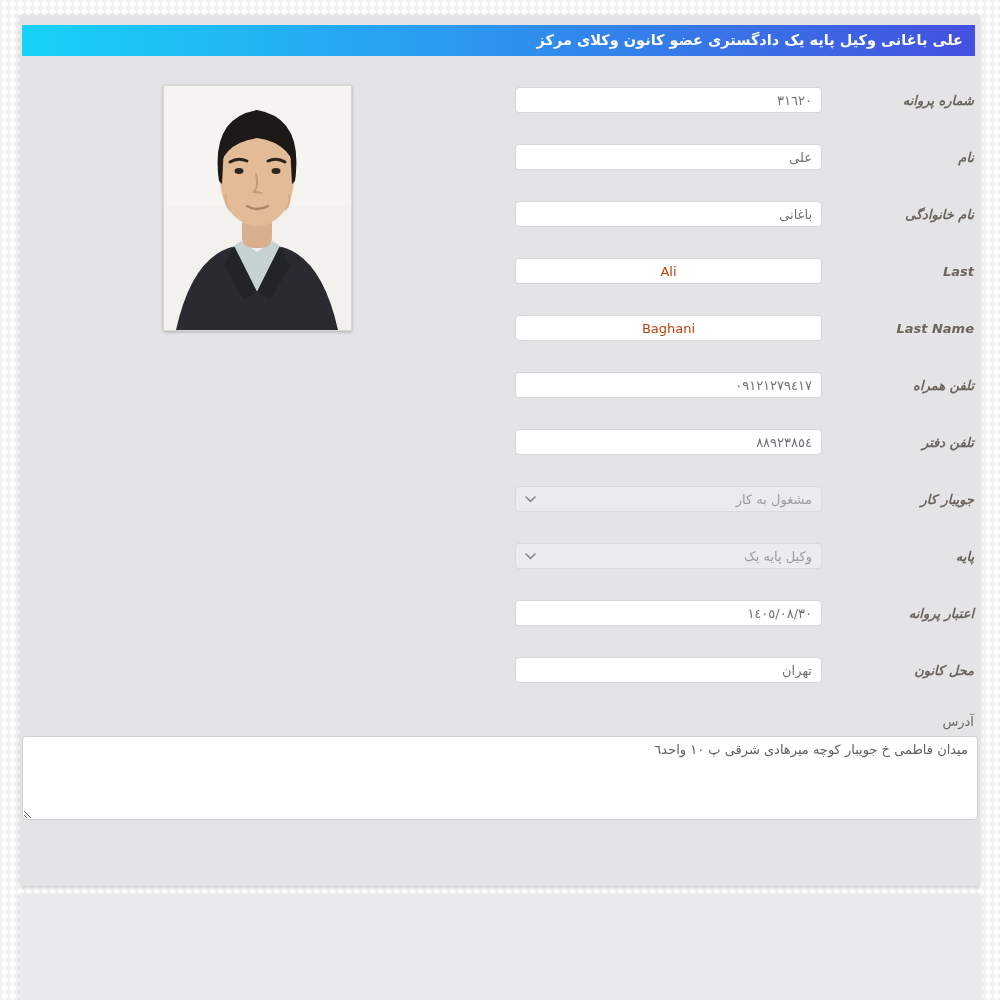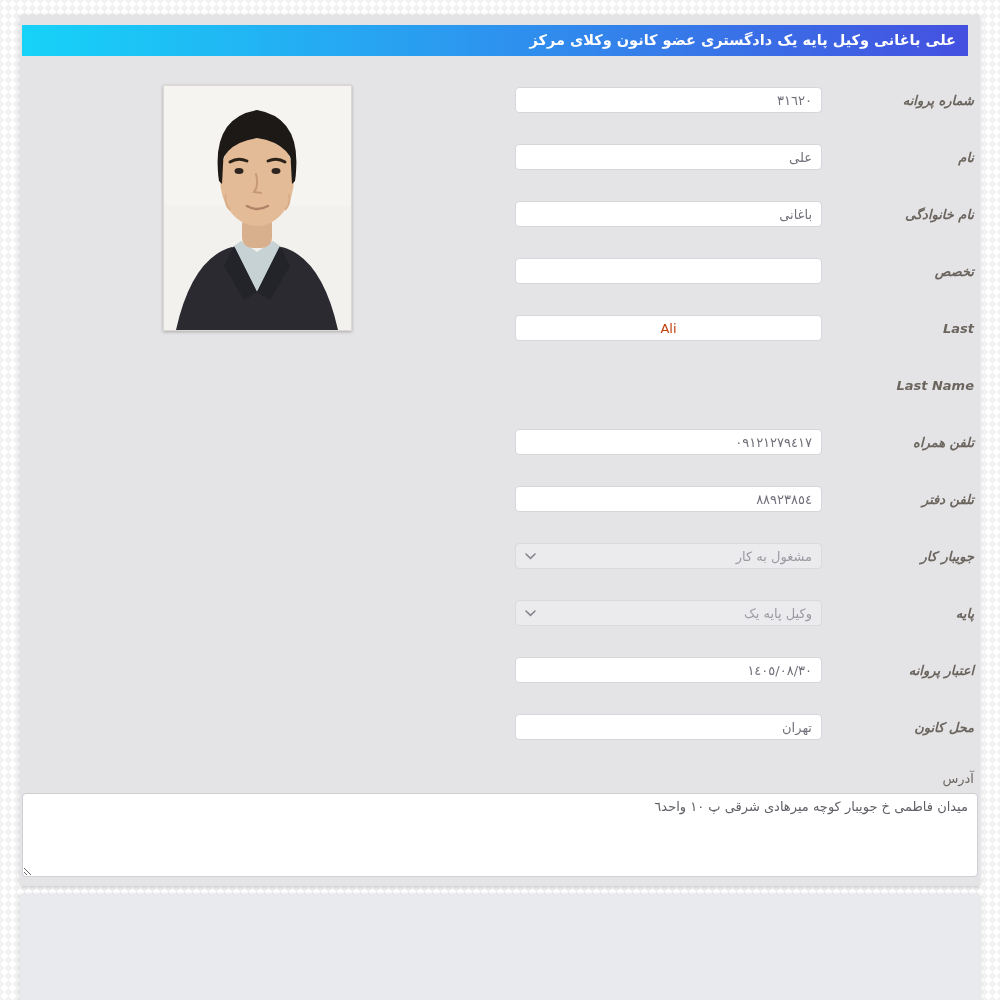--- a/index.html
+++ b/index.html
@@ -18,21 +18,21 @@
     left: 20px;
     width: 960px;
     background: #e4e4e7;
     box-shadow: 0 1px 4px rgba(0,0,0,0.22);
   }
   .main-card { top: 15px; height: 871px; }
   .bottom-card { top: 894px; height: 110px; background: #e9eaee; }
 
   .header-banner {
     position: absolute;
-    top: 10px; left: 2px; right: 12px; height: 31px;
+    top: 10px; left: 2px; right: 5px; height: 31px;
     background: linear-gradient(270deg, #4450e0 0%, #2b9af0 55%, #16d3f8 100%);
     color: #ffffff;
     font-size: 14.5px;
     font-weight: bold;
     line-height: 31px;
     padding-right: 12px;
     white-space: nowrap;
   }
 
   .photo-frame {
@@ -168,32 +168,29 @@
     <div class="field-row">
       <label class="field-label">نام</label>
       <input type="text" class="text-input" value="علی" style="">
     </div>
 
     <div class="field-row">
       <label class="field-label">نام خانوادگی</label>
       <input type="text" class="text-input" value="باغانی" style="">
     </div>
 
-    <div class="field-row">
-      <label class="field-label">تخصص</label>
-      <input type="text" class="text-input" value="" style="">
-    </div>
 
     <div class="field-row ltr-row">
       <label class="field-label">Last</label>
       <input type="text" class="text-input" value="Ali" style="">
     </div>
 
     <div class="field-row ltr-row">
       <label class="field-label">Last Name</label>
+      <input type="text" class="text-input" value="Baghani" style="">
     </div>
 
     <div class="field-row">
       <label class="field-label">تلفن همراه</label>
       <input type="text" class="text-input" value="٠٩١٢١٢٧٩٤١٧" style="">
     </div>
 
     <div class="field-row">
       <label class="field-label">تلفن دفتر</label>
       <input type="text" class="text-input" value="٨٨٩٢٣٨٥٤" style="">

